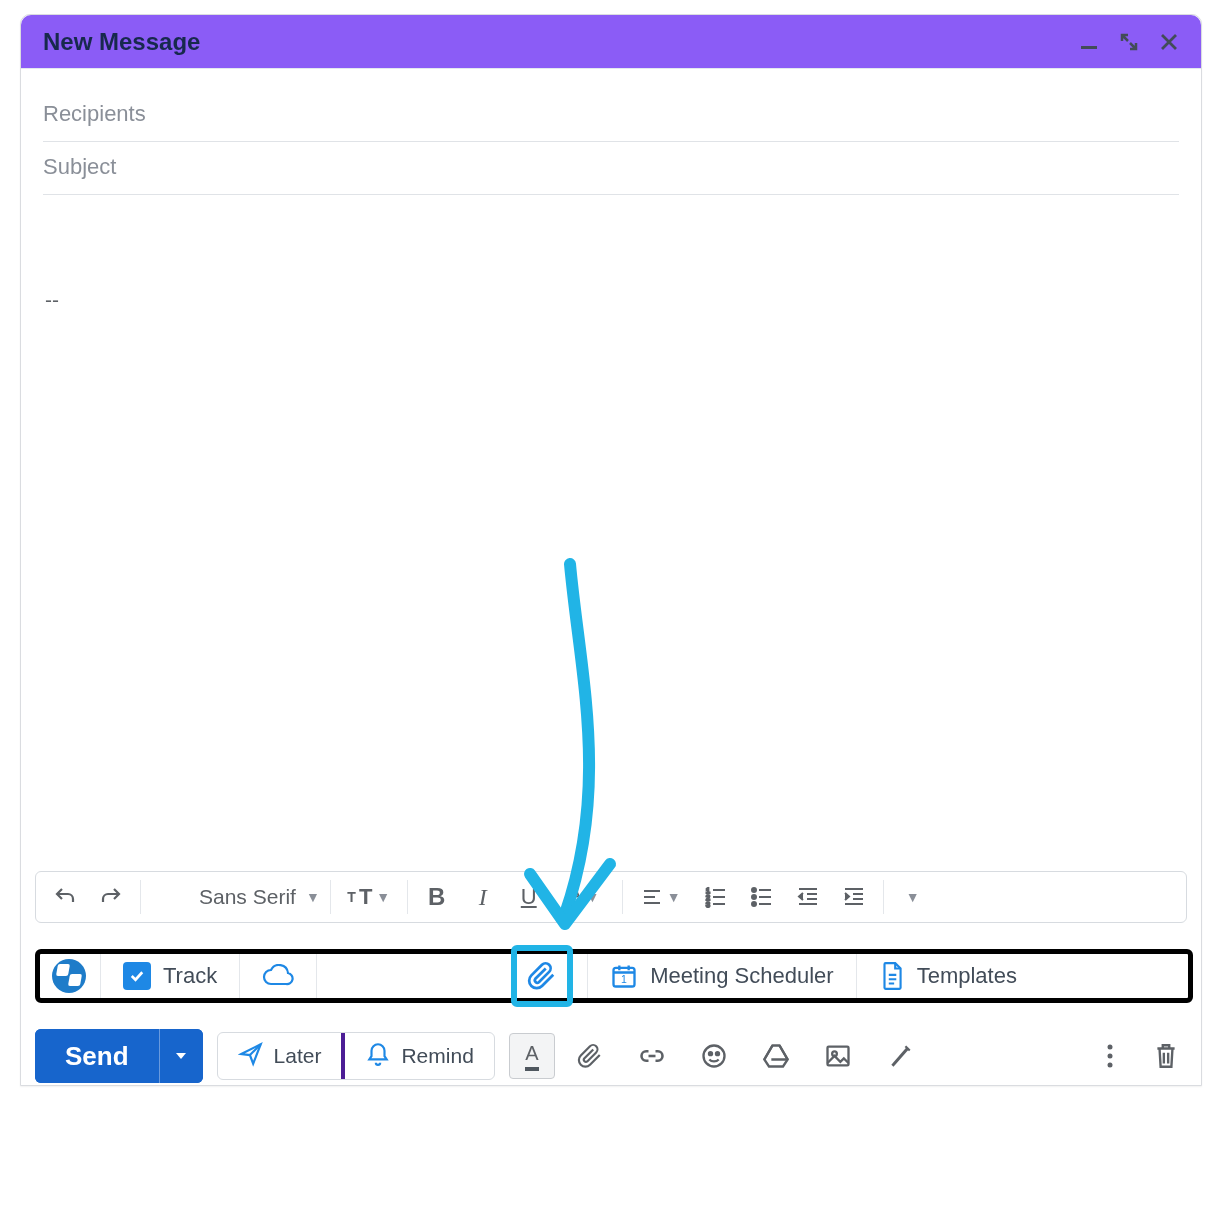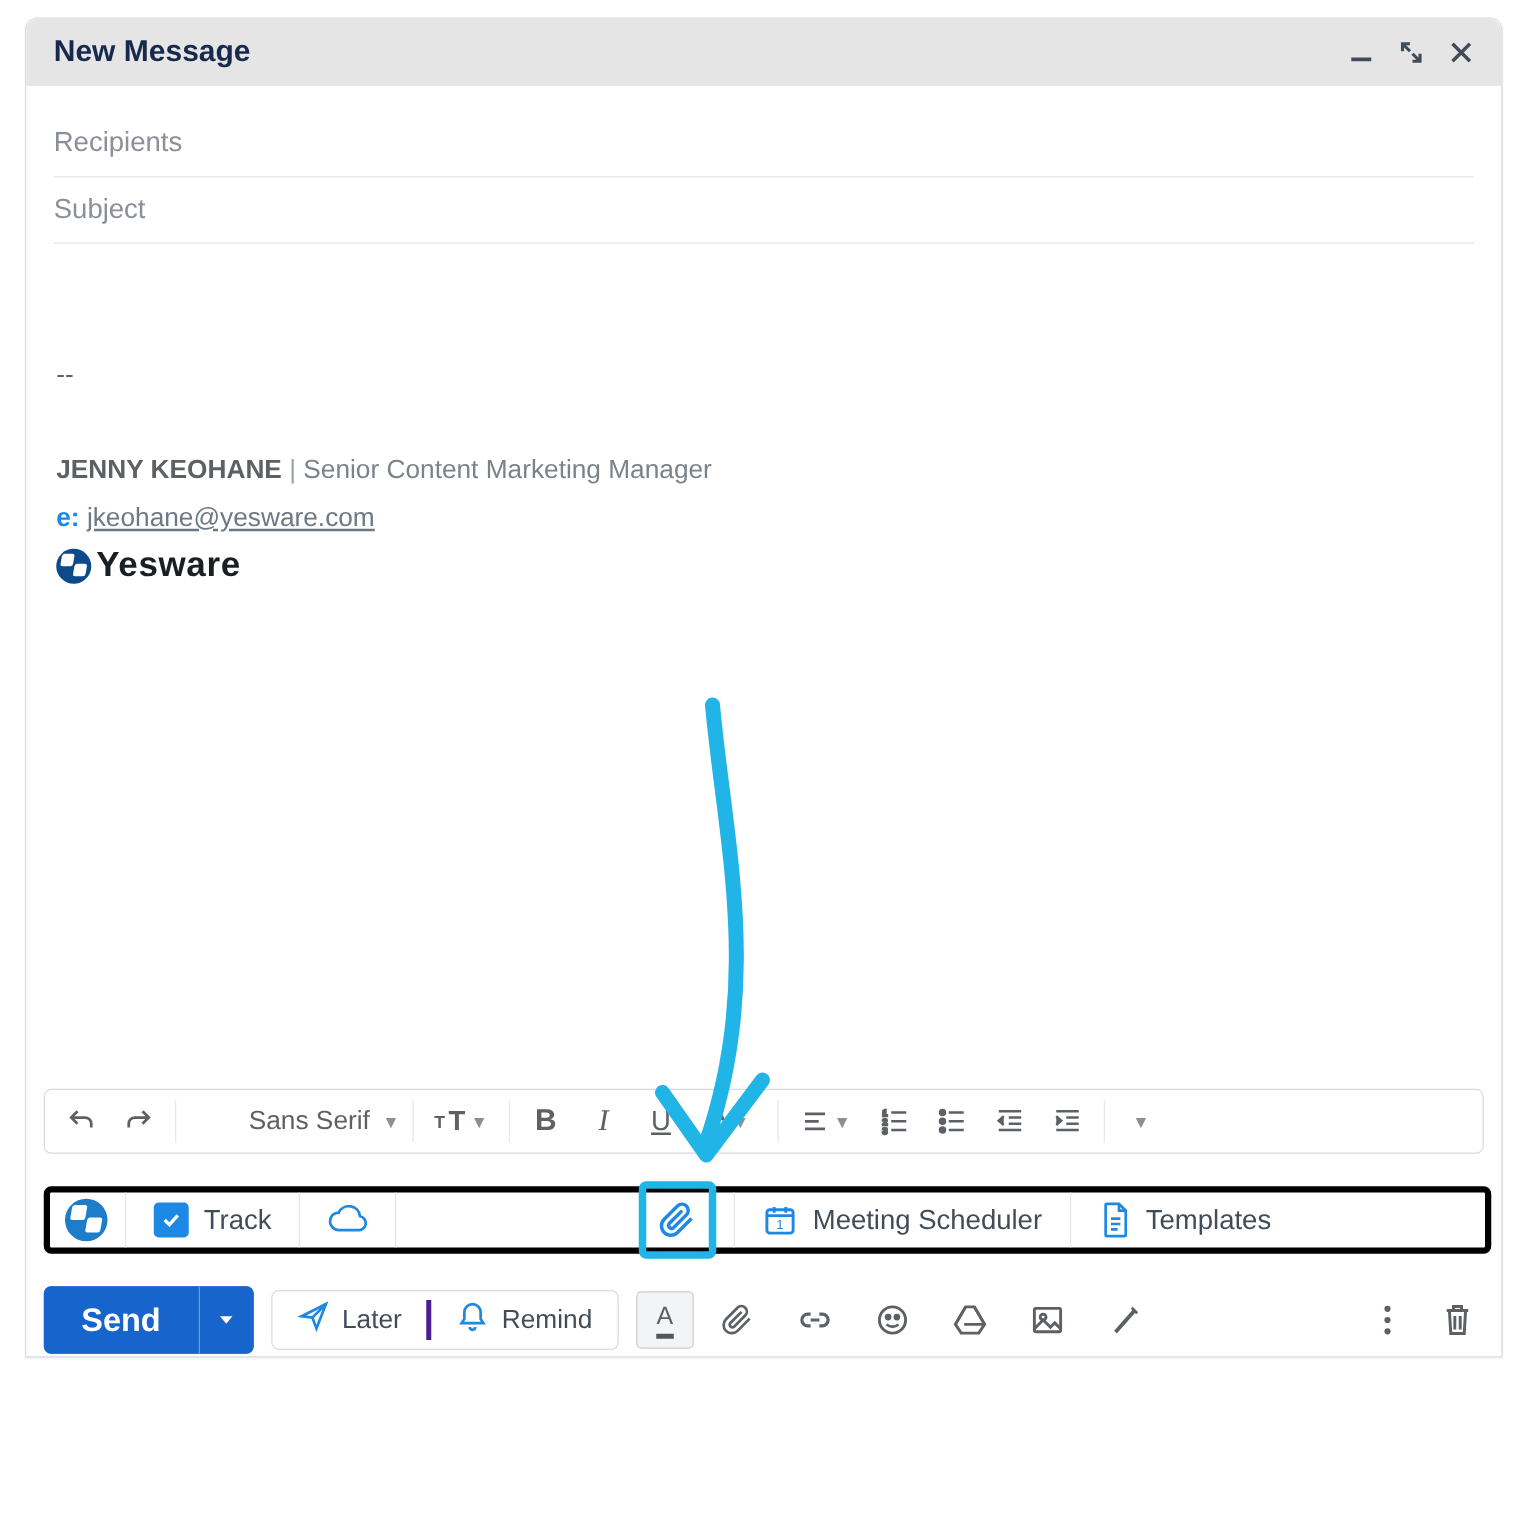--- a/index.html
+++ b/index.html
@@ -18,21 +18,21 @@
     right: 28px;
     border: 1px solid #dadce0;
     border-radius: 10px 10px 0 0;
     background: #fff;
     box-shadow: 0 1px 2px rgba(0,0,0,0.06);
     height: 1072px;
     display: flex;
     flex-direction: column;
   }
   .titlebar {
-    background: #e5e5e5;
+    background: #8b5cf6;
     border-bottom: 1px solid #e3e8ef;
     border-radius: 10px 10px 0 0;
     height: 54px;
     display: flex;
     align-items: center;
     padding: 0 22px;
   }
   .title {
     font-size: 24px;
     font-weight: 700;
@@ -172,21 +172,20 @@
   }
   .send-more {
     background:#1765cc;
     width: 44px; display:flex; align-items:center; justify-content:center;
     border-left: 1px solid rgba(255,255,255,0.35);
     cursor:pointer;
   }
   .pill-group {
     display:flex; height:48px;
     border:1px solid #d7dbe0; border-radius:6px;
-    align-items:center;
   }
   .pill-item {
     display:flex; align-items:center; gap:10px;
     padding: 0 20px; font-size:21px; color:#424c58;
     cursor:pointer;
   }
   .pill-item + .pill-item { border-left:4px solid #4c1d95; }
   .iconbtn {
     width: 42px; height: 42px; display:flex; align-items:center; justify-content:center;
     color:#5d6166; cursor:pointer;
@@ -233,34 +232,20 @@
     </div>
   </div>
 
   <div class="fields">
     <input class="field-input" placeholder="Recipients" style="">
     <input class="field-input" placeholder="Subject" style="">
   </div>
 
   <div class="body-area">
     <div class="sig-divider">--</div>
-    <div class="sig-block">
-      <span class="sig-name">JENNY KEOHANE</span>
-      <span style="color:#9aa0a8;"> | </span>
-      <span class="sig-title">Senior Content Marketing Manager</span>
-      <div style="margin-top:8px;">
-        <span class="sig-e">e:</span>
-        <span> </span>
-        <a class="sig-email">jkeohane@yesware.com</a>
-      </div>
-      <div class="yesware-row">
-        <span class="yesware-mark"></span>
-        <span class="yesware-text">Yesware</span>
-      </div>
-    </div>
   </div>
 
   <div class="fmt-bar">
     <div class="fmt-btn">
       <svg width="24" height="24" viewBox="0 0 24 24" fill="none" stroke="#5d6166" stroke-width="2.2">
           <path d="M9 14 L4 9 L9 4"></path>
           <path d="M4 9 H15 a5 5 0 0 1 5 5 v3"></path>
         </svg>
     </div>
     <div class="fmt-btn">

